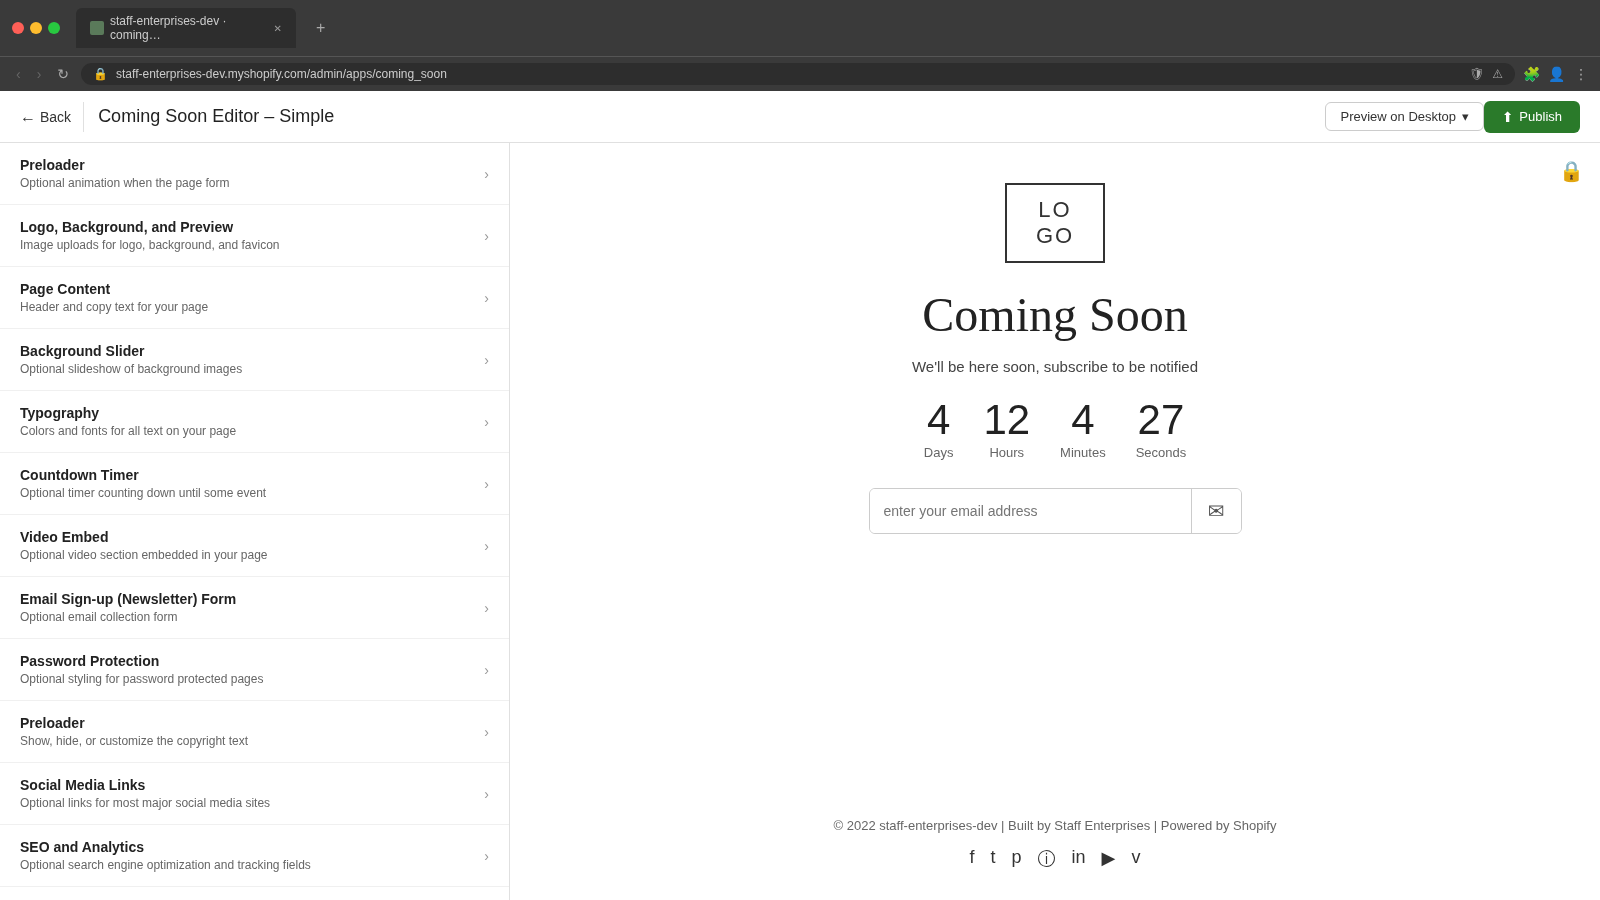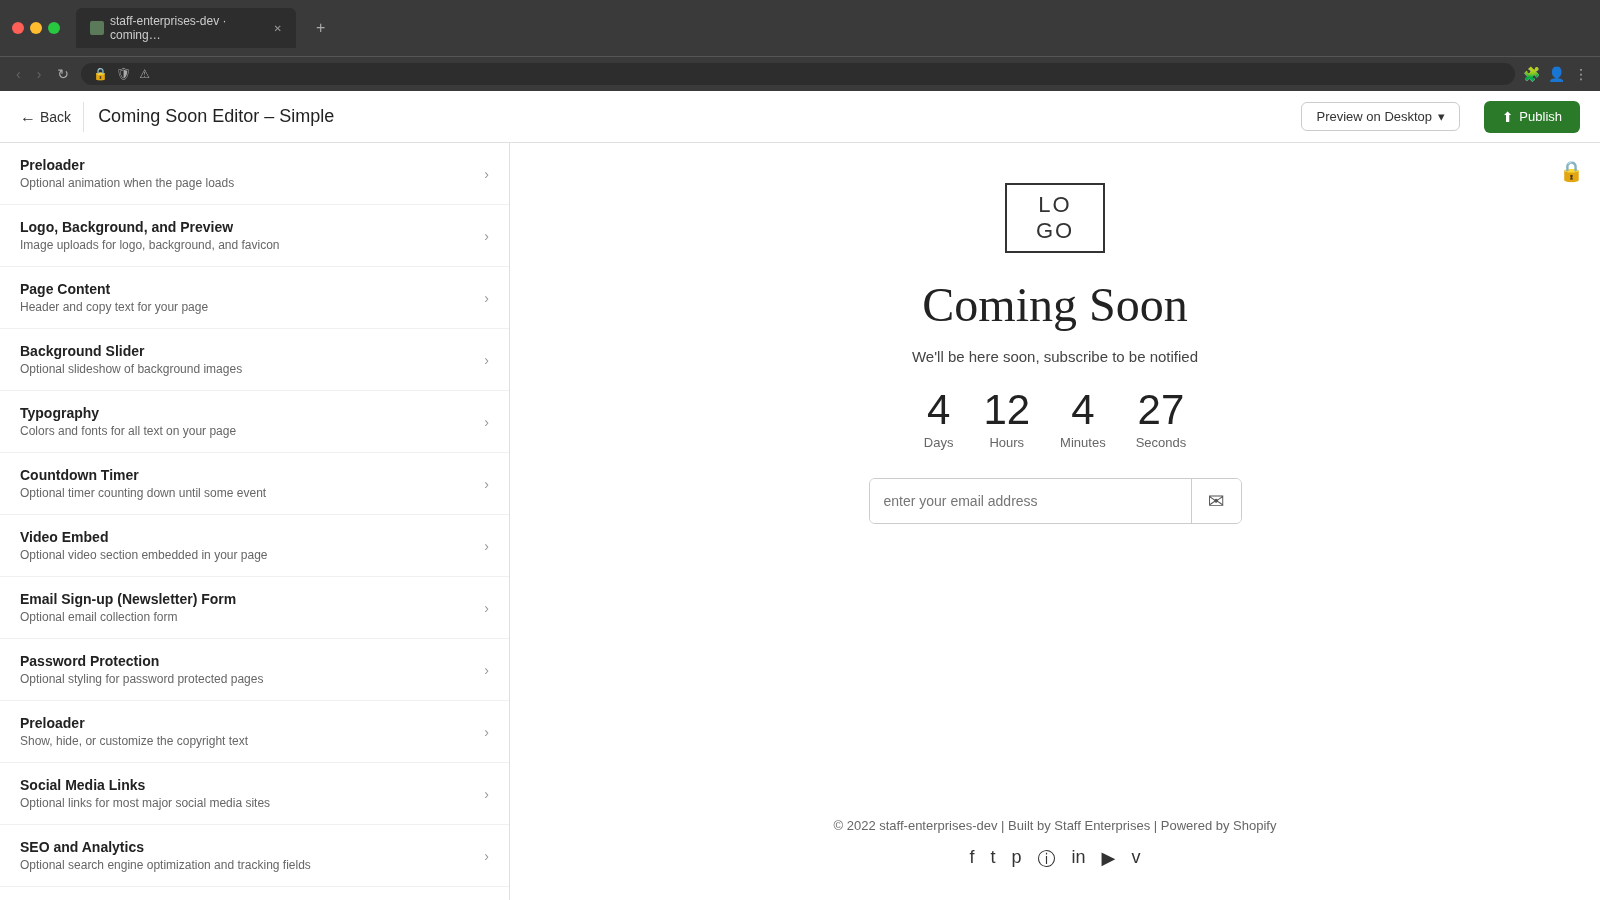--- a/index.html
+++ b/index.html
@@ -26,21 +26,21 @@
     .shield-icon { color: #aaa; font-size: 12px; }
     .nav-actions { display: flex; gap: 8px; color: #aaa; font-size: 14px; }
 
     
     .app-container { background: #f5f5f5; width: 100%; height: calc(900px - 80px); display: flex; flex-direction: column; }
     .app-header { background: #fff; border-bottom: 1px solid #e0e0e0; padding: 0 20px; height: 52px; display: flex; align-items: center; justify-content: space-between; }
     .header-left { display: flex; align-items: center; gap: 0; }
     .back-btn { display: flex; align-items: center; gap: 4px; color: #333; font-size: 14px; cursor: pointer; padding: 6px 12px 6px 0; border-right: 1px solid #e0e0e0; }
     .back-arrow { font-size: 16px; }
     .page-title { font-size: 18px; font-weight: 500; color: #222; padding-left: 14px; }
-    .header-right { display: flex; align-items: center; gap: 24px; }
+    .header-right { display: flex; align-items: center; gap: 0; }
     .preview-btn { display: flex; align-items: center; gap: 6px; border: 1px solid #ccc; border-radius: 6px; padding: 6px 14px; background: #fff; font-size: 13px; cursor: pointer; color: #333; }
     .publish-btn { display: flex; align-items: center; gap: 6px; border: none; border-radius: 6px; padding: 8px 18px; background: #2a7a2a; font-size: 13px; cursor: pointer; color: #fff; font-weight: 500; }
     .publish-icon { font-size: 14px; }
 
     
     .main-content { display: flex; flex: 1; overflow: hidden; }
 
     
     .sidebar { width: 510px; background: #fff; border-right: 1px solid #e0e0e0; overflow-y: auto; flex-shrink: 0; }
     .sidebar-item { display: flex; align-items: center; justify-content: space-between; padding: 14px 20px; border-bottom: 1px solid #f0f0f0; cursor: pointer; }
@@ -48,21 +48,21 @@
     .sidebar-item-title { font-size: 14px; font-weight: 600; color: #222; margin-bottom: 3px; }
     .sidebar-item-desc { font-size: 12px; color: #666; }
     .sidebar-chevron { color: #999; font-size: 14px; }
 
     
     .preview-panel { flex: 1; background: #f0f0f0; display: flex; align-items: center; justify-content: center; overflow: hidden; position: relative; }
     .coming-soon-page { background: #fff; width: 100%; height: 100%; display: flex; flex-direction: column; align-items: center; justify-content: center; position: relative; padding: 40px 20px; }
     .lock-btn { position: absolute; top: 16px; right: 16px; font-size: 20px; color: #555; cursor: pointer; }
 
     
-    .logo-box { border: 2px solid #333; width: 100px; height: 70px; display: flex; align-items: center; justify-content: center; margin-bottom: 24px; }
+    .logo-box { border: 2px solid #333; width: 100px; height: 80px; display: flex; align-items: center; justify-content: center; margin-bottom: 24px; }
     .logo-text { font-size: 22px; font-weight: 300; color: #333; line-height: 1.2; text-align: center; letter-spacing: 2px; }
     .cs-heading { font-size: 48px; font-weight: 400; color: #222; margin-bottom: 16px; font-family: Georgia, serif; }
     .cs-subtitle { font-size: 15px; color: #444; margin-bottom: 8px; }
     .cs-subscribe { font-size: 15px; color: #444; margin-bottom: 24px; }
     .countdown { display: flex; gap: 30px; margin-bottom: 28px; }
     .countdown-unit { display: flex; flex-direction: column; align-items: center; }
     .countdown-number { font-size: 42px; font-weight: 300; color: #222; line-height: 1; }
     .countdown-label { font-size: 13px; color: #666; margin-top: 4px; }
     .email-form { display: flex; border: 1px solid #ccc; border-radius: 6px; overflow: hidden; width: 373px; }
     .email-input { flex: 1; padding: 12px 14px; border: none; outline: none; font-size: 14px; color: #999; }
@@ -88,20 +88,21 @@
       <span class="tab-close">✕</span>
     </div>
     <span class="tab-add">+</span>
   </div>
   <div class="browser-nav">
     <span class="nav-btn disabled">‹</span>
     <span class="nav-btn disabled">›</span>
     <span class="nav-btn">↻</span>
     <div class="address-bar-container">
       <span class="lock-icon-nav">🔒</span>
+      <input class="address-bar" type="text" value="staff-enterprises-dev.myshopify.com/admin/apps/coming_soon" style="">
       <span class="shield-icon">🛡</span>
       <span class="shield-icon">⚠</span>
     </div>
     <div class="nav-actions">
       <span>🧩</span>
       <span>👤</span>
       <span>⋮</span>
     </div>
   </div>
 </div>
@@ -128,21 +129,21 @@
     </div>
   </div>
 
   <div class="main-content">
 
     <div class="sidebar">
 
     <div class="sidebar-item">
       <div class="sidebar-item-content">
         <div class="sidebar-item-title">Preloader</div>
-        <div class="sidebar-item-desc">Optional animation when the page loads</div>
+        <div class="sidebar-item-desc">Optional animation when the page form</div>
       </div>
       <span class="sidebar-chevron">›</span>
     </div>
         <div class="sidebar-item">
       <div class="sidebar-item-content">
         <div class="sidebar-item-title">Logo, Background, and Preview</div>
         <div class="sidebar-item-desc">Image uploads for logo, background, and favicon</div>
       </div>
       <span class="sidebar-chevron">›</span>
     </div>

